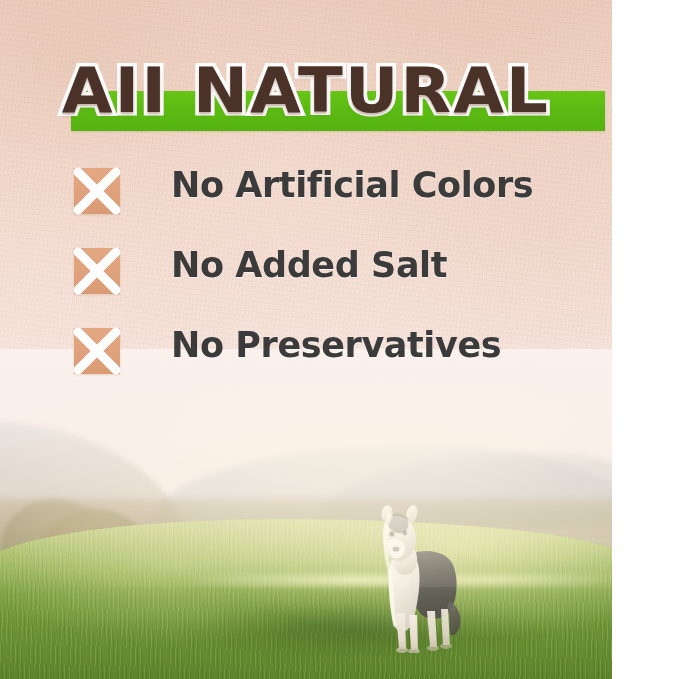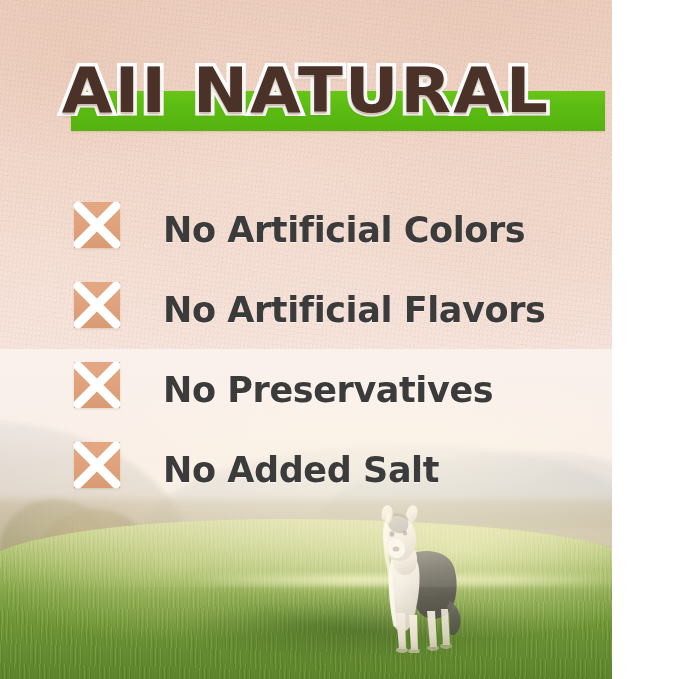--- a/index.html
+++ b/index.html
@@ -256,21 +256,22 @@
 
   
   .claims {
     position: absolute;
     left: 0; right: 0; top: 168px;
   }
   .claim-row {
     position: relative;
     height: 80px;
     display: flex;
-    align-items: flex-end;
+    align-items: flex-start;
+    gap: 8px;
   }
   .x-box {
     position: relative;
     margin-left: 74px;
     width: 46px;
     height: 46px;
     flex: 0 0 auto;
     background: linear-gradient(to bottom, #e3a883 0%, #dfa27c 50%, #d99b74 100%);
     box-shadow: 0 1px 2px rgba(160,112,82,.22);
   }
@@ -397,51 +398,40 @@
         <svg viewBox="0 0 56 56" xmlns="http://www.w3.org/2000/svg">
           <g stroke="#ffffff" stroke-width="9" stroke-linecap="round">
             <line x1="9" y1="9" x2="47" y2="47"></line>
             <line x1="47" y1="9" x2="9" y2="47"></line>
           </g>
         </svg>
       </div>
       <div class="claim-text">No Artificial Colors</div>
     </div>
 
+
     <div class="claim-row">
       <div class="x-box">
         <svg viewBox="0 0 56 56" xmlns="http://www.w3.org/2000/svg">
           <g stroke="#ffffff" stroke-width="9" stroke-linecap="round">
             <line x1="9" y1="9" x2="47" y2="47"></line>
             <line x1="47" y1="9" x2="9" y2="47"></line>
           </g>
         </svg>
       </div>
-      <div class="claim-text">No Artificial Flavors</div>
+      <div class="claim-text">No Added Salt</div>
     </div>
 
     <div class="claim-row">
       <div class="x-box">
         <svg viewBox="0 0 56 56" xmlns="http://www.w3.org/2000/svg">
           <g stroke="#ffffff" stroke-width="9" stroke-linecap="round">
             <line x1="9" y1="9" x2="47" y2="47"></line>
             <line x1="47" y1="9" x2="9" y2="47"></line>
           </g>
         </svg>
       </div>
       <div class="claim-text">No Preservatives</div>
     </div>
 
-    <div class="claim-row">
-      <div class="x-box">
-        <svg viewBox="0 0 56 56" xmlns="http://www.w3.org/2000/svg">
-          <g stroke="#ffffff" stroke-width="9" stroke-linecap="round">
-            <line x1="9" y1="9" x2="47" y2="47"></line>
-            <line x1="47" y1="9" x2="9" y2="47"></line>
-          </g>
-        </svg>
-      </div>
-      <div class="claim-text">No Added Salt</div>
-    </div>
-
   </div>
 
 </div>
 
 </body></html>

